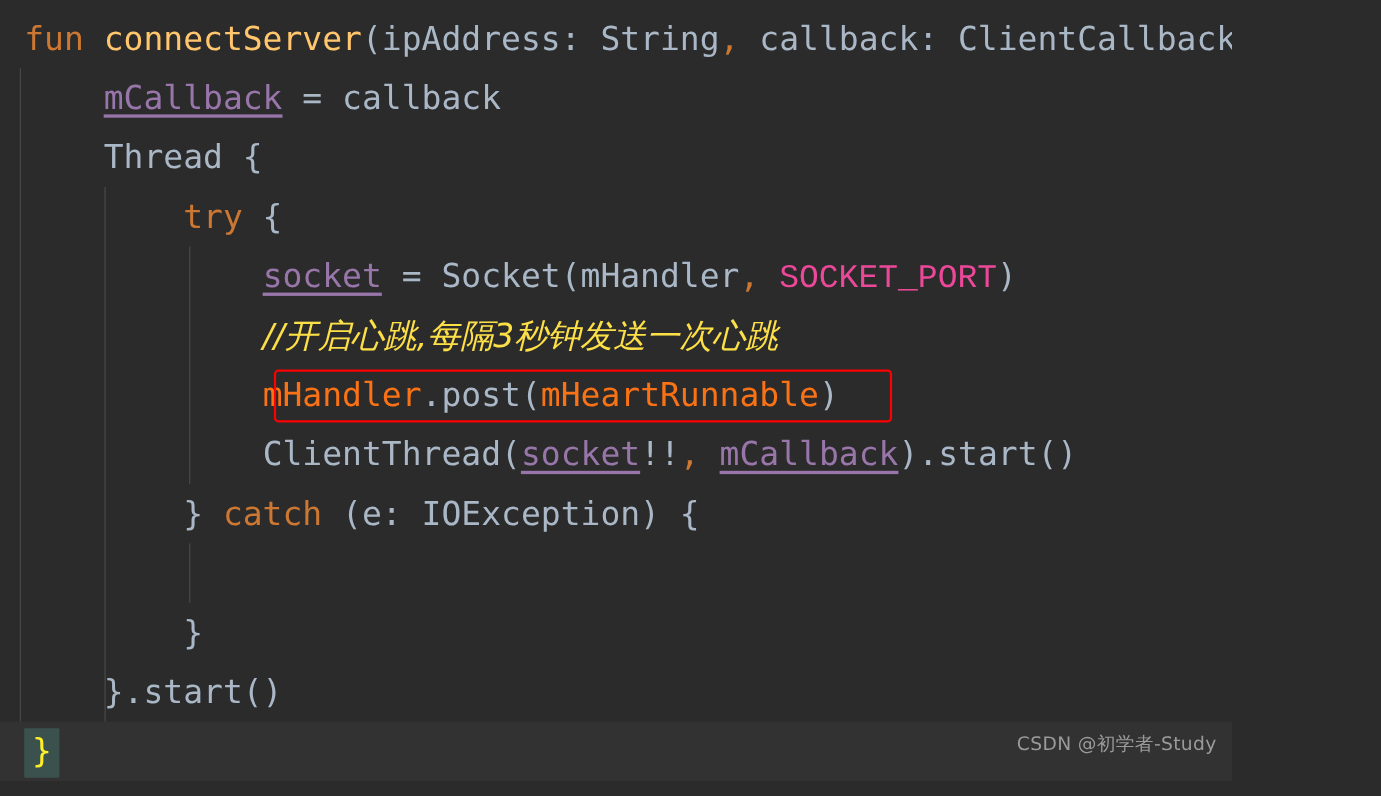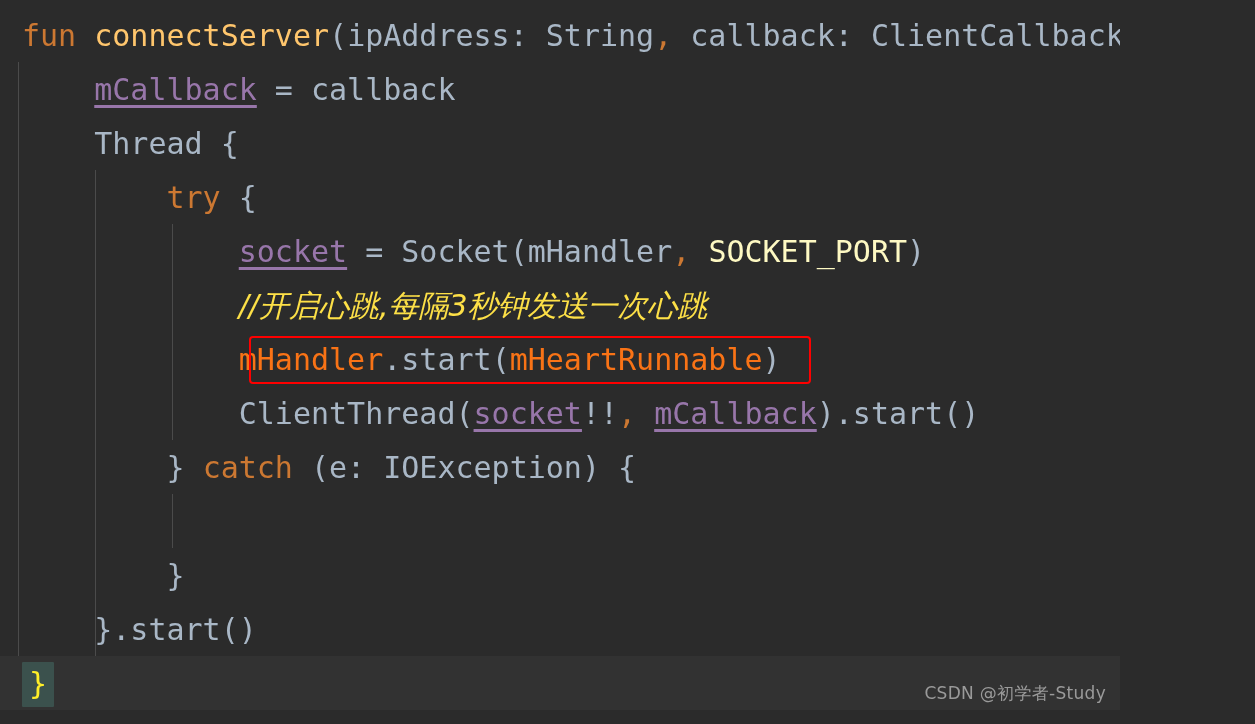--- a/index.html
+++ b/index.html
@@ -44,21 +44,21 @@
     white-space: pre;
     color: #a9b7c6;
   }
 
   
   .kw       { color: #cc7832; }
   .fnname   { color: #ffc66d; }
   .ident    { color: #a9b7c6; }
   .field    { color: #f97316; }
   .fieldu   { color: #9876aa; text-decoration: underline; text-underline-offset: 5px; text-align: center; }
-  .constant { color: #fef9c3; }
+  .constant { color: #ec4899; font-family: Liberation Mono, monospace; }
   .punc     { color: #a9b7c6; }
   .comma    { color: #cc7832; }
   .method   { color: #a9b7c6; }
   .comment  { color: #fde047; font-style: italic; font-family: "DejaVu Sans", "Liberation Sans", sans-serif; }
 
   
   .brace-hl {
     color: #ffef28;
     background: #3b514d;
     padding: 4px 7px 6px 7px;
@@ -79,21 +79,21 @@
     position: absolute;
     left: 0;
     bottom: 0;
     width: 1255px;
     height: 14px;
     background: #2b2b2b;
   }
   .watermark {
     position: absolute;
     right: 14px;
-    bottom: 4px;
+    bottom: 20px;
     color: #9a9a9a;
     font-family: "DejaVu Sans", "Liberation Sans", sans-serif;
     font-size: 17px;
     letter-spacing: 0.3px;
   }
 </style>
 </head>
 <body>
 
 <div id="editor">
@@ -110,21 +110,21 @@
   <div class="code-line" style="top:63px; padding-left:22px;"><span class="punc">    </span><span class="fieldu">mCallback</span><span class="punc"> = </span><span class="ident">callback</span></div>
 
   <div class="code-line" style="top:117px; padding-left:22px;"><span class="punc">    </span><span class="ident">Thread</span><span class="punc"> {</span></div>
 
   <div class="code-line" style="top:171px; padding-left:22px;"><span class="punc">        </span><span class="kw">try</span><span class="punc"> {</span></div>
 
   <div class="code-line" style="top:225px; padding-left:22px;"><span class="punc">            </span><span class="fieldu">socket</span><span class="punc"> = </span><span class="ident">Socket(mHandler</span><span class="comma">,</span><span class="punc"> </span><span class="constant">SOCKET_PORT</span><span class="punc">)</span></div>
 
   <div class="code-line" style="top:279px; padding-left:22px;"><span class="punc">            </span><span class="comment">//开启心跳,每隔3秒钟发送一次心跳</span></div>
 
-  <div class="code-line" style="top:333px; padding-left:22px;"><span class="punc">            </span><span class="field">mHandler</span><span class="method">.start</span><span class="punc">(</span><span class="field">mHeartRunnable</span><span class="punc">)</span></div>
+  <div class="code-line" style="top:333px; padding-left:22px;"><span class="punc">            </span><span class="field">mHandler</span><span class="method">.post</span><span class="punc">(</span><span class="field">mHeartRunnable</span><span class="punc">)</span></div>
 
   <div class="annot-rect" style="left:249px; top:336px; width:562px; height:48px;"></div>
 
   <div class="code-line" style="top:387px; padding-left:22px;"><span class="punc">            </span><span class="ident">ClientThread</span><span class="punc">(</span><span class="fieldu">socket</span><span class="punc">!!</span><span class="comma">,</span><span class="punc"> </span><span class="fieldu">mCallback</span><span class="punc">)</span><span class="method">.start()</span></div>
 
   <div class="code-line" style="top:441px; padding-left:22px;"><span class="punc">        </span><span class="punc">} </span><span class="kw">catch</span><span class="ident"> (e: IOException) </span><span class="punc">{</span></div>
 
   <div class="code-line" style="top:495px; padding-left:22px;"><span class="punc">            </span></div>
 
   <div class="code-line" style="top:549px; padding-left:22px;"><span class="punc">        </span><span class="punc">}</span></div>

